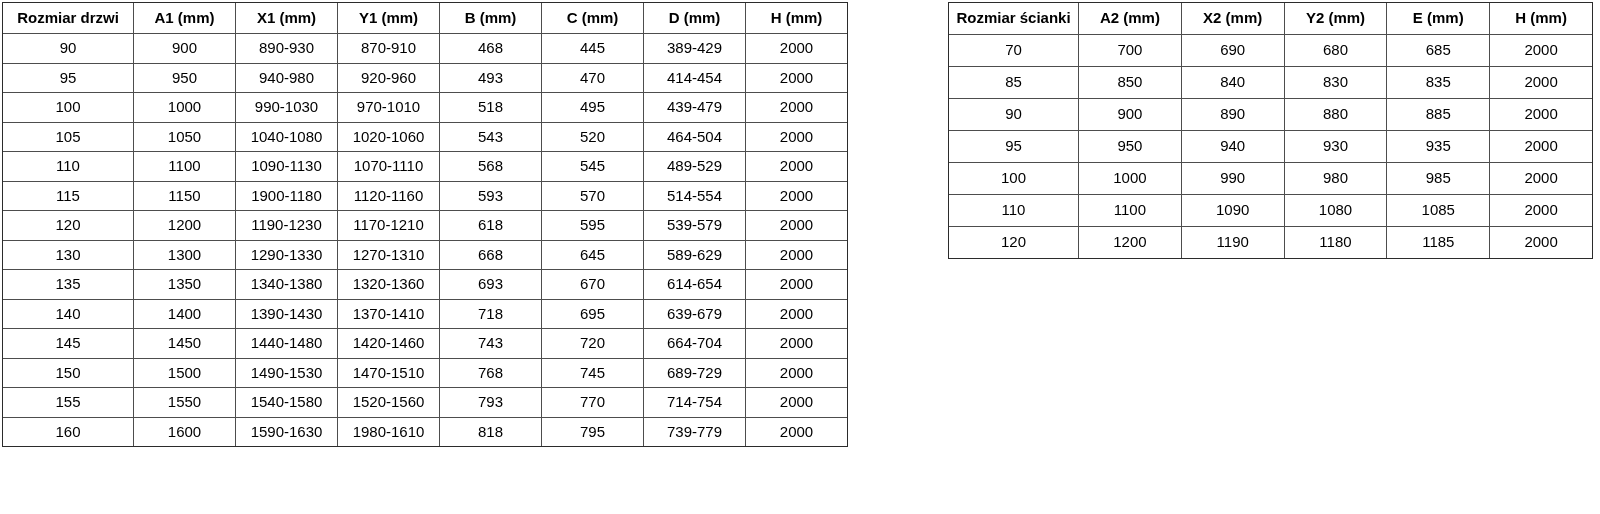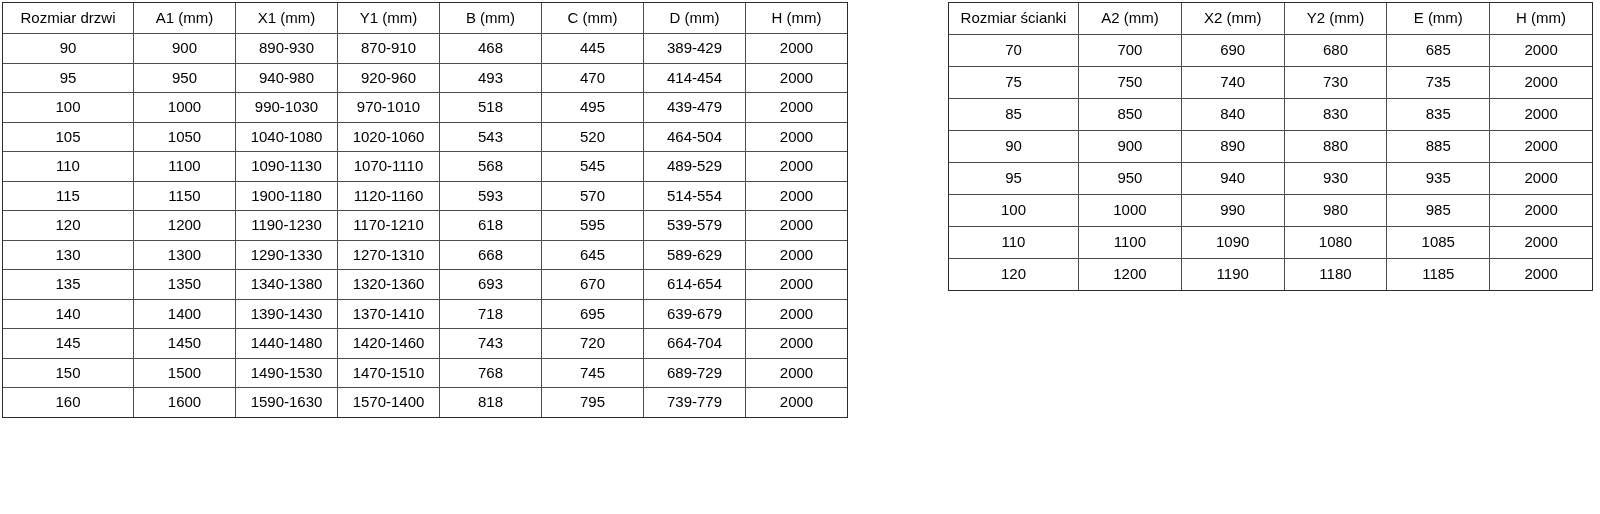--- a/index.html
+++ b/index.html
@@ -28,21 +28,21 @@
     border: 1px solid #4d4d4d;
     text-align: center;
     vertical-align: middle;
     padding: 0 2px;
     font-size: 15px;
     line-height: 1.1;
     white-space: nowrap;
     overflow: hidden;
   }
   .spec-table th {
-    font-weight: normal;
+    font-weight: bold;
   }
   .spec-table {
     outline: 1px solid #2b2b2b;
     outline-offset: -1px;
   }
   
   #door-size-table {
     left: 2px;
     top: 2px;
     width: 846px;
@@ -200,24 +200,34 @@
           <td>150</td>
           <td>1500</td>
           <td>1490-1530</td>
           <td>1470-1510</td>
           <td>768</td>
           <td>745</td>
           <td>689-729</td>
           <td>2000</td>
         </tr>
         <tr>
+          <td>155</td>
+          <td>1550</td>
+          <td>1540-1580</td>
+          <td>1520-1560</td>
+          <td>793</td>
+          <td>770</td>
+          <td>714-754</td>
+          <td>2000</td>
+        </tr>
+        <tr>
           <td>160</td>
           <td>1600</td>
           <td>1590-1630</td>
-          <td>1570-1400</td>
+          <td>1980-1610</td>
           <td>818</td>
           <td>795</td>
           <td>739-779</td>
           <td>2000</td>
         </tr>
       </tbody>
     </table>
 
   <table id="wall-size-table" class="spec-table">
       <colgroup>
@@ -241,28 +251,20 @@
       <tbody>
         <tr>
           <td>70</td>
           <td>700</td>
           <td>690</td>
           <td>680</td>
           <td>685</td>
           <td>2000</td>
         </tr>
         <tr>
-          <td>75</td>
-          <td>750</td>
-          <td>740</td>
-          <td>730</td>
-          <td>735</td>
-          <td>2000</td>
-        </tr>
-        <tr>
           <td>85</td>
           <td>850</td>
           <td>840</td>
           <td>830</td>
           <td>835</td>
           <td>2000</td>
         </tr>
         <tr>
           <td>90</td>
           <td>900</td>

